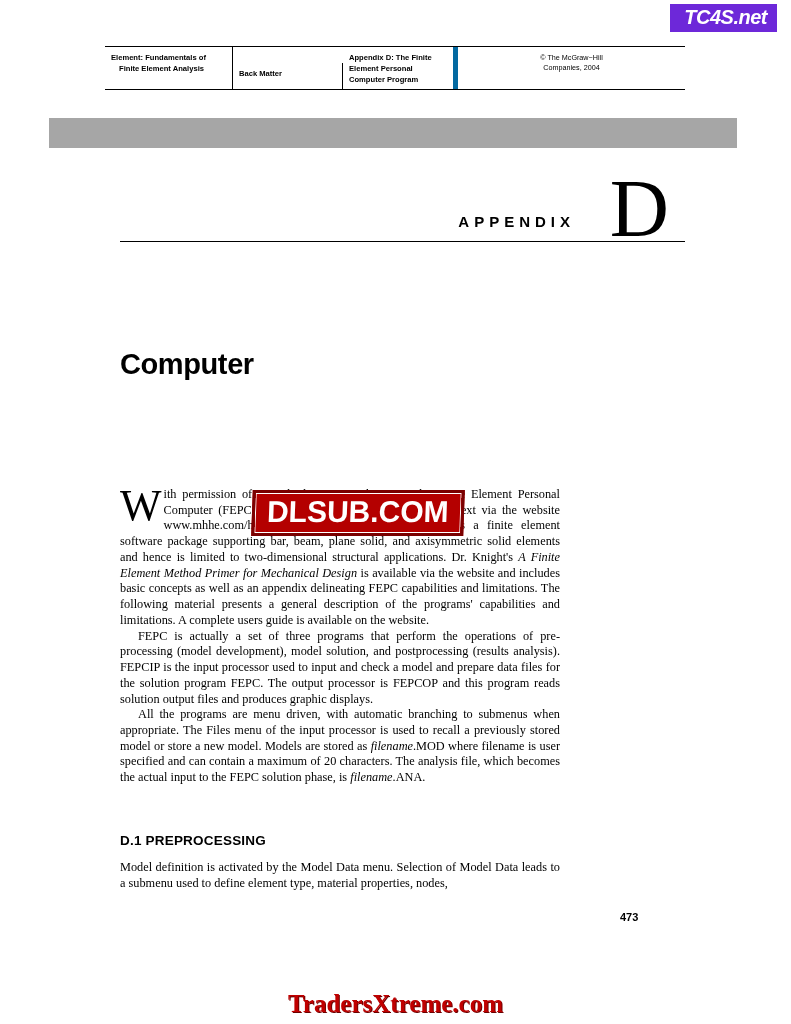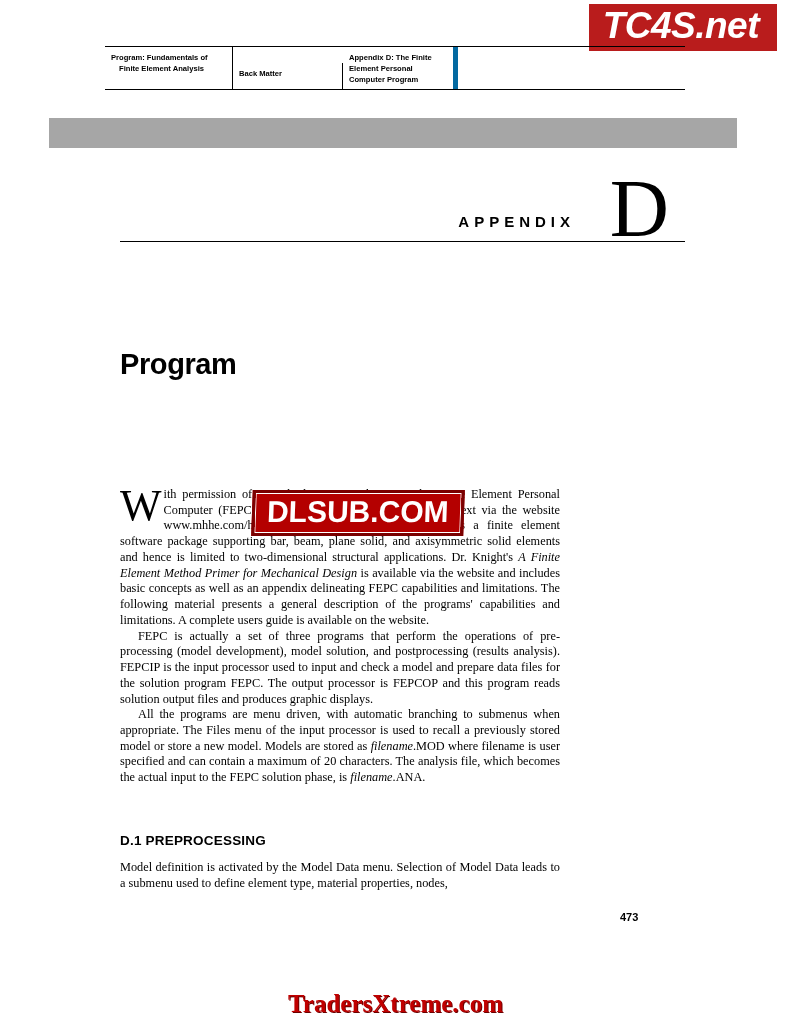--- a/index.html
+++ b/index.html
@@ -17,24 +17,24 @@
   }
 
   
   .wm-top {
     position: absolute;
     top: 4px;
     right: 14px;
     font-family: "Liberation Sans", sans-serif;
     font-weight: bold;
     font-style: italic;
-    font-size: 37px;
+    font-size: 20px;
     color: #ffffff;
-    background: #b91c1c;
-    padding: 2px 18px 4px 14px;
+    background: #6d28d9;
+    padding: 2px 10px 4px 14px;
     letter-spacing: -0.5px;
     line-height: 1.1;
   }
   .wm-mid {
     position: absolute;
     top: 490px;
     left: 252px;
     font-family: "Liberation Sans", sans-serif;
     font-weight: bold;
     font-size: 30px;
@@ -200,43 +200,47 @@
     font-size: 11px;
   }
 </style>
 </head>
 <body>
 
 <div class="wm-top">TC4S.net</div>
 
 <div class="runhead">
   <div class="cell c1">
-    <div>Program: Fundamentals of</div>
+    <div>Element: Fundamentals of</div>
     <div class="l2">Finite Element Analysis</div>
   </div>
   <div class="cell c2">
     <div>Back Matter</div>
   </div>
   <div class="cell c3">
     <div>Appendix D: The Finite</div>
     <div>Element Personal</div>
     <div>Computer Program</div>
   </div>
+  <div class="cell c4">
+    <div>© The McGraw−Hill</div>
+    <div>Companies, 2004</div>
+  </div>
 </div>
 
 <div class="grey-band"></div>
 
 <div class="appendix-row">
   <div class="appendix-word">APPENDIX</div>
   <div class="appendix-letter">D</div>
   <div class="appendix-rule"></div>
 </div>
 
 <div class="chapter-title">
-  <div>Program</div>
+  <div>Computer</div>
 </div>
 
 <div class="body-col">
   <p class="first"><span class="dropcap">W</span><span>ith permission of Dr. Charles W. Knight, E.K., the Finite Element</span> <span>Personal Computer (FEPC) software is available to users of this text</span> <span>via the website www.mhhe.com/hutton&lt;www.mhhe.com/hutton&gt;.</span> <span>FEPC is a finite element software package supporting bar, beam, plane solid, and axisymmetric solid elements and hence is limited to two-dimensional structural applications. Dr. Knight's </span><span class="it">A Finite Element Method Primer for Mechanical Design</span><span> is available via the website and includes basic concepts as well as an appendix delineating FEPC capabilities and limitations. The following material presents a general description of the programs' capabilities and limitations. A complete users guide is available on the website.</span></p>
   <p>FEPC is actually a set of three programs that perform the operations of pre-processing (model development), model solution, and postprocessing (results analysis). FEPCIP is the input processor used to input and check a model and prepare data files for the solution program FEPC. The output processor is FEPCOP and this program reads solution output files and produces graphic displays.</p>
   <p><span>All the programs are menu driven, with automatic branching to submenus when appropriate. The Files menu of the input processor is used to recall a previously stored model or store a new model. Models are stored as </span><span class="it">filename</span><span>.MOD where filename is user specified and can contain a maximum of 20 characters. The analysis file, which becomes the actual input to the FEPC solution phase, is </span><span class="it">filename</span><span>.ANA.</span></p>
 </div>
 
 <div class="sec-head">D.1 PREPROCESSING</div>
 <div class="sec-body">Model definition is activated by the Model Data menu. Selection of Model Data leads to a submenu used to define element type, material properties, nodes,</div>

